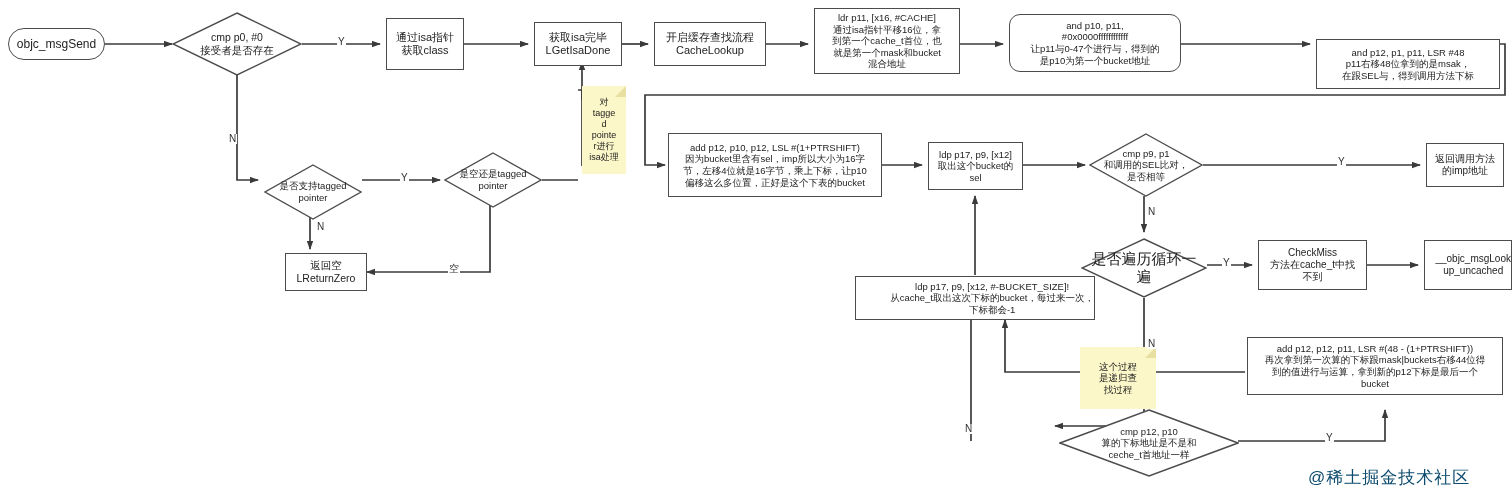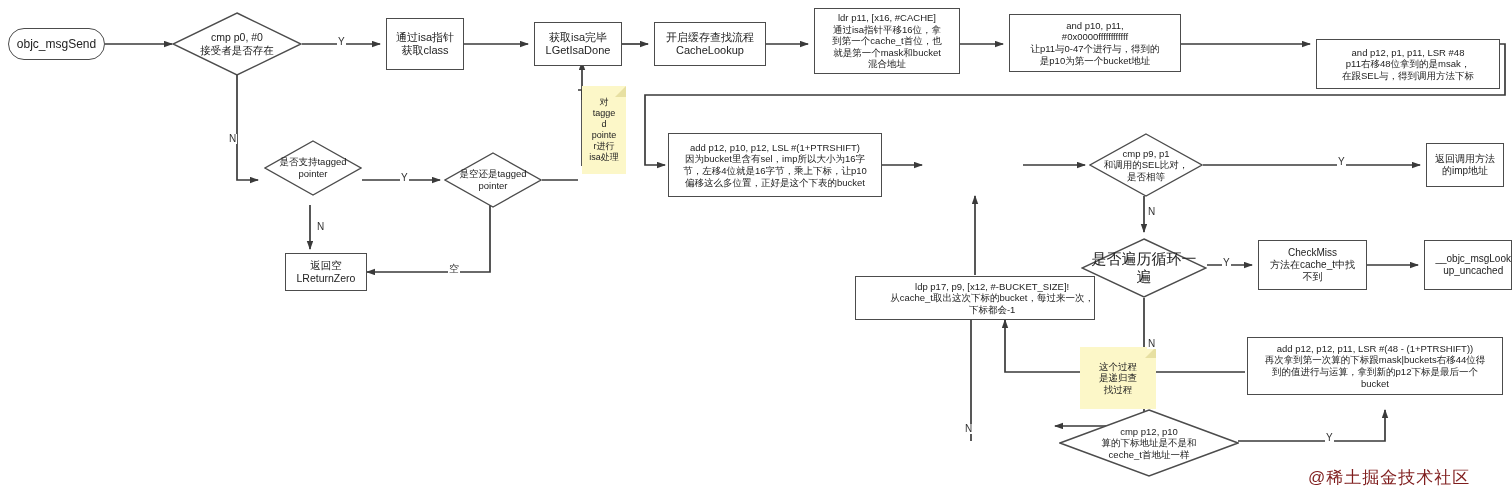--- a/index.html
+++ b/index.html
@@ -9,21 +9,21 @@
   .node{position:absolute;box-sizing:border-box;display:flex;align-items:center;justify-content:center;
         text-align:center;color:#222;line-height:1.22;}
   .rect{background:#fff;border:1.4px solid #4c4c4c;}
   .note{background:#fcf7c8;border:none;color:#222;}
   .note:after{content:"";position:absolute;right:0;top:0;border-width:0 0 11px 11px;
       border-style:solid;border-color:#e7e0a2 transparent;}
   .dmd{background:transparent;border:none;}
   .dmd .dlabel{position:relative;z-index:2;padding:0 4px;}
   .dmd svg{position:absolute;left:0;top:0;}
   .elabel{position:absolute;color:#333;background:#fff;padding:0 1px;line-height:1;}
-  .watermark{position:absolute;color:#7f1d1d;font-size:17px;letter-spacing:1px;}
+  .watermark{position:absolute;color:#0c4a6e;font-size:17px;letter-spacing:1px;}
 </style>
 </head>
 <body>
 
 <div id="stage">
 
   <svg id="wire" viewBox="0 0 1512 497">
     <defs>
       <marker id="ah" markerWidth="9" markerHeight="9" refX="8" refY="3.2" orient="auto" markerUnits="userSpaceOnUse">
         <path d="M0,0 L9,3.2 L0,6.4 z" fill="#3a3a3a"></path>
@@ -121,38 +121,38 @@
   <div class="node rect" style="left:814px;top:8px;width:146px;height:66px;font-size:9.5px;">
     <div>
       <div>ldr p11, [x16, #CACHE]</div>
       <div>通过isa指针平移16位，拿</div>
       <div>到第一个cache_t首位，也</div>
       <div>就是第一个mask和bucket</div>
       <div>混合地址</div>
     </div>
   </div>
 
-  <div class="node rect" style="left:1009px;top:14px;width:172px;height:58px;font-size:9.5px;">
+  <div class="node rect" style="left:1009px;top:14px;width:172px;height:58px;font-size:9.5px;border-radius:11px;">
     <div>
       <div>and p10, p11,</div>
       <div>#0x0000ffffffffffff</div>
       <div>让p11与0-47个进行与，得到的</div>
       <div>是p10为第一个bucket地址</div>
     </div>
   </div>
 
   <div class="node rect" style="left:1316px;top:19px;width:184px;height:50px;font-size:9.5px;margin-top:20px;">
     <div>
       <div>and p12, p1, p11, LSR #48</div>
       <div>p11右移48位拿到的是msak，</div>
       <div>在跟SEL与，得到调用方法下标</div>
     </div>
   </div>
 
-  <div class="node dmd" style="left:264px;top:140px;width:98px;height:56px;font-size:9.5px;">
+  <div class="node dmd" style="left:264px;top:164px;width:98px;height:56px;font-size:9.5px;">
     <svg width="98" height="56" viewBox="0 0 98 56">
         <polygon points="49,1 97,28 49,55 1,28" fill="#fff" stroke="#4c4c4c" stroke-width="1.4"></polygon>
       </svg>
     <div class="dlabel">
       <div>是否支持tagged</div>
       <div>pointer</div>
     </div>
   </div>
 
   <div class="node dmd" style="left:444px;top:152px;width:98px;height:56px;font-size:9.5px;">
@@ -185,20 +185,27 @@
 
   <div class="node rect" style="left:668px;top:133px;width:214px;height:64px;font-size:9.5px;">
     <div>
       <div>add p12, p10, p12, LSL #(1+PTRSHIFT)</div>
       <div>因为bucket里含有sel，imp所以大小为16字</div>
       <div>节，左移4位就是16字节，乘上下标，让p10</div>
       <div>偏移这么多位置，正好是这个下表的bucket</div>
     </div>
   </div>
 
+  <div class="node rect" style="left:928px;top:142px;width:95px;height:48px;font-size:9.5px;">
+    <div>
+      <div>ldp p17, p9, [x12]</div>
+      <div>取出这个bucket的</div>
+      <div>sel</div>
+    </div>
+  </div>
 
   <div class="node dmd" style="left:1089px;top:133px;width:114px;height:64px;font-size:9.5px;">
     <svg width="114" height="64" viewBox="0 0 114 64">
         <polygon points="57,1 113,32 57,63 1,32" fill="#fff" stroke="#4c4c4c" stroke-width="1.4"></polygon>
       </svg>
     <div class="dlabel">
       <div>cmp p9, p1</div>
       <div>和调用的SEL比对，</div>
       <div>是否相等</div>
     </div>

